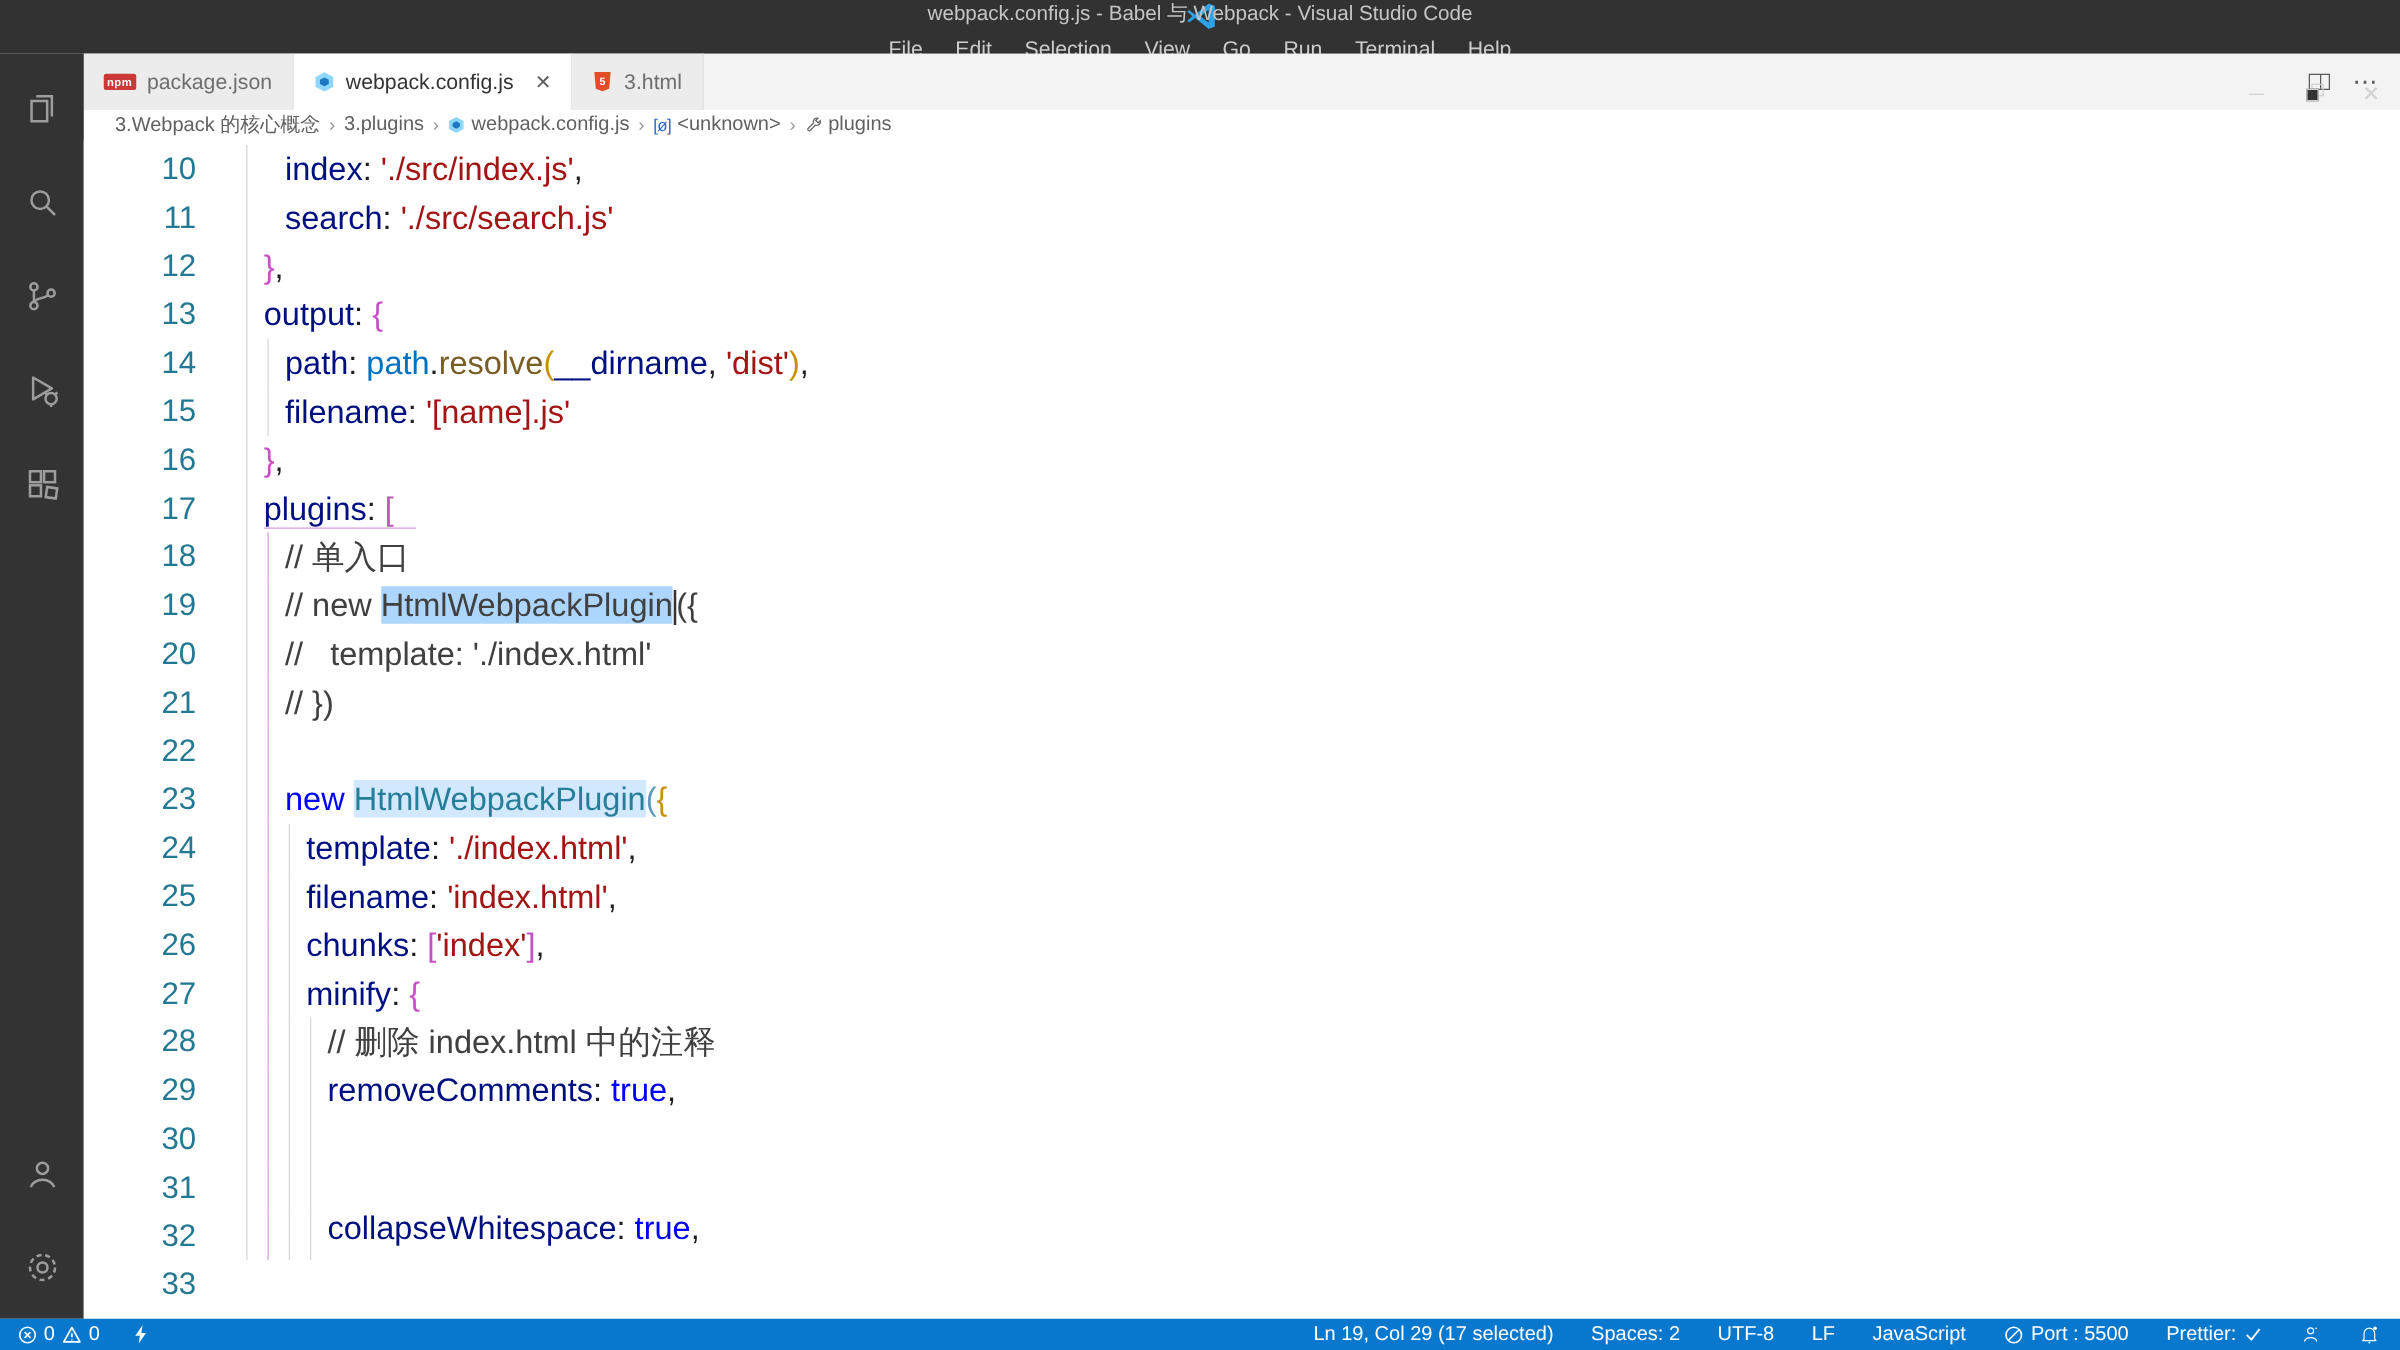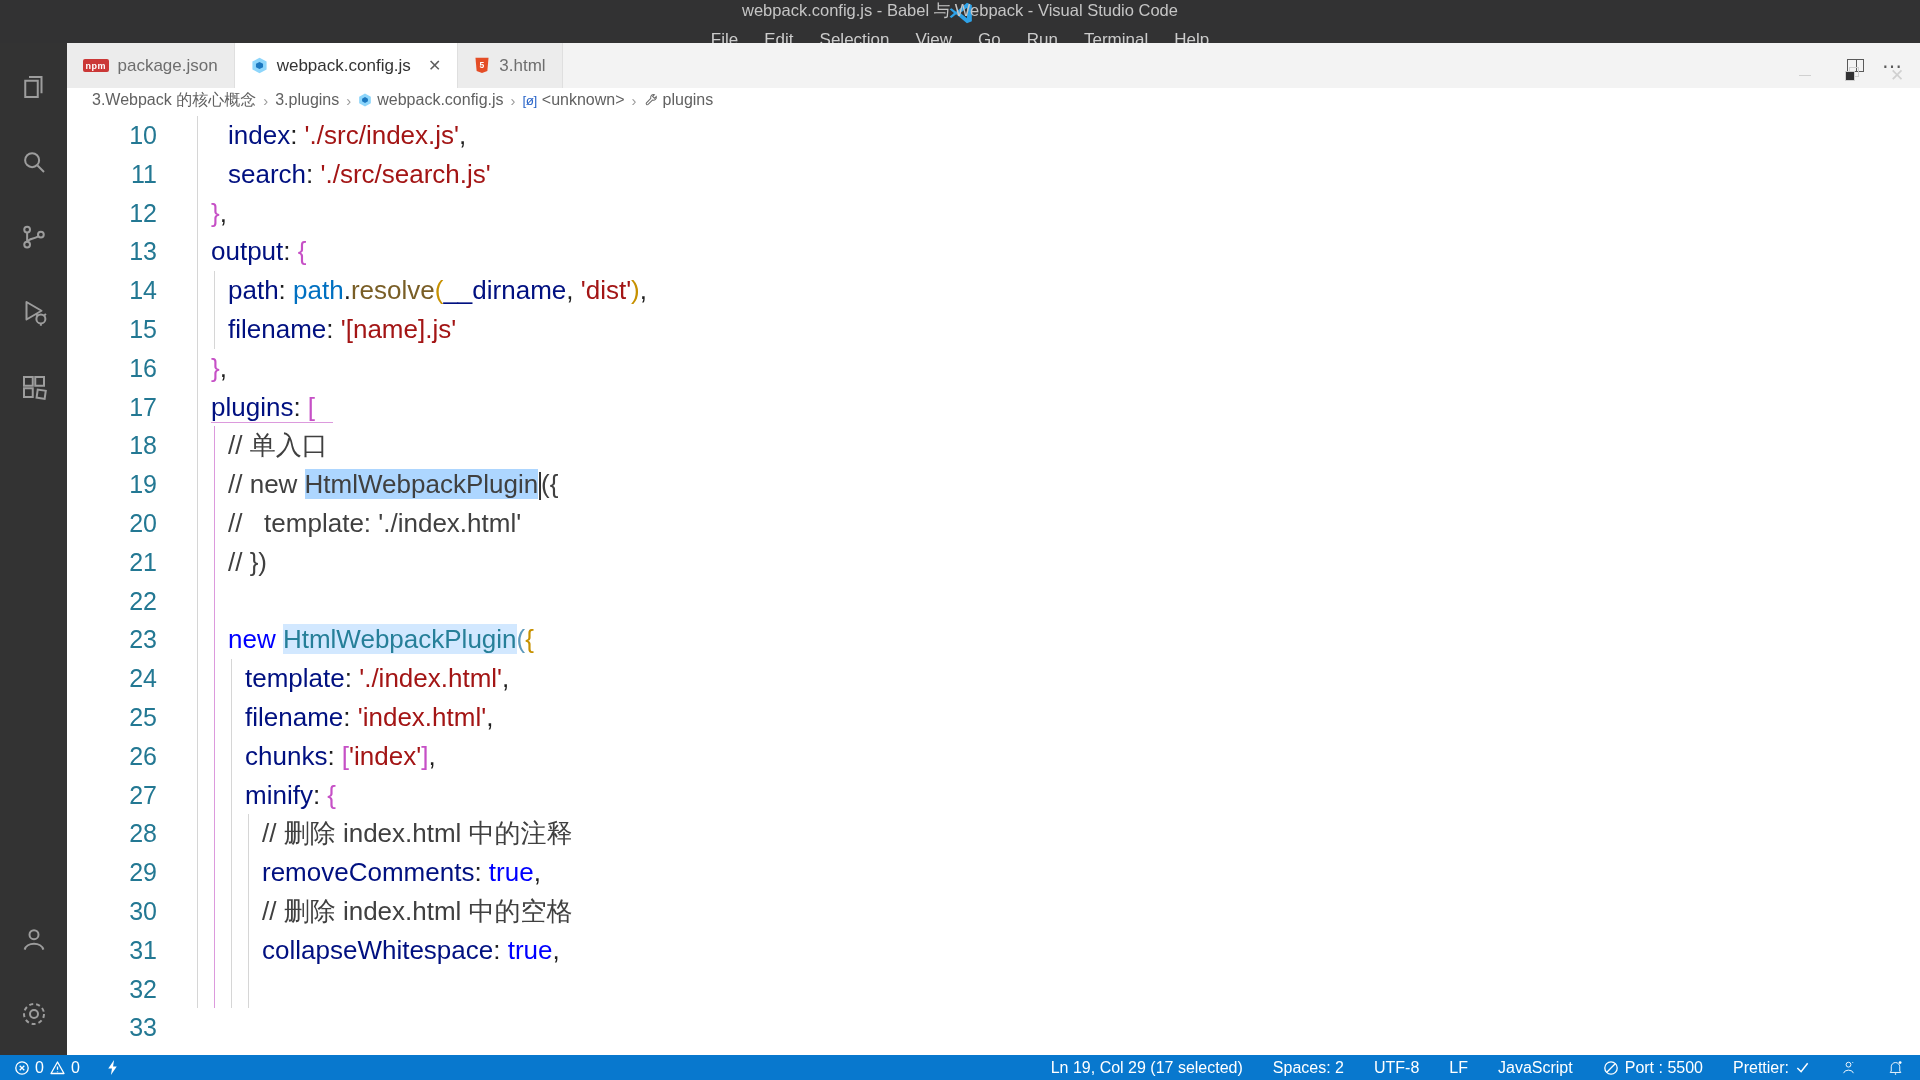--- a/index.html
+++ b/index.html
@@ -263,22 +263,22 @@
       <div class="row"><i class="guide" style="left: 3px;"></i><i class="guide a" style="left: 20px;"></i><span class="txt" style="padding-left: 34px;"><span class="tk-c">//   template: './index.html'</span></span></div>
       <div class="row"><i class="guide" style="left: 3px;"></i><i class="guide a" style="left: 20px;"></i><span class="txt" style="padding-left: 34px;"><span class="tk-c">// })</span></span></div>
       <div class="row"><i class="guide" style="left: 3px;"></i><i class="guide a" style="left: 20px;"></i><span class="txt" style="padding-left: 0px;"></span></div>
       <div class="row"><i class="guide" style="left: 3px;"></i><i class="guide a" style="left: 20px;"></i><span class="txt" style="padding-left: 34px;"><span class="tk-w">new</span><span class="tk-p"> </span><span class="tk-t hl-match">HtmlWebpackPlugin</span><span class="tk-n">(</span><span class="tk-g">{</span></span></div>
       <div class="row"><i class="guide" style="left: 3px;"></i><i class="guide a" style="left: 20px;"></i><i class="guide" style="left: 37px;"></i><span class="txt" style="padding-left: 51px;"><span class="tk-k">template</span><span class="tk-p">: </span><span class="tk-s">'./index.html'</span><span class="tk-p">,</span></span></div>
       <div class="row"><i class="guide" style="left: 3px;"></i><i class="guide a" style="left: 20px;"></i><i class="guide" style="left: 37px;"></i><span class="txt" style="padding-left: 51px;"><span class="tk-k">filename</span><span class="tk-p">: </span><span class="tk-s">'index.html'</span><span class="tk-p">,</span></span></div>
       <div class="row"><i class="guide" style="left: 3px;"></i><i class="guide a" style="left: 20px;"></i><i class="guide" style="left: 37px;"></i><span class="txt" style="padding-left: 51px;"><span class="tk-k">chunks</span><span class="tk-p">: </span><span class="tk-m">[</span><span class="tk-s">'index'</span><span class="tk-m">]</span><span class="tk-p">,</span></span></div>
       <div class="row"><i class="guide" style="left: 3px;"></i><i class="guide a" style="left: 20px;"></i><i class="guide" style="left: 37px;"></i><span class="txt" style="padding-left: 51px;"><span class="tk-k">minify</span><span class="tk-p">: </span><span class="tk-m">{</span></span></div>
       <div class="row"><i class="guide" style="left: 3px;"></i><i class="guide a" style="left: 20px;"></i><i class="guide" style="left: 37px;"></i><i class="guide" style="left: 54px;"></i><span class="txt" style="padding-left: 68px;"><span class="tk-c">// 删除 index.html 中的注释</span></span></div>
       <div class="row"><i class="guide" style="left: 3px;"></i><i class="guide a" style="left: 20px;"></i><i class="guide" style="left: 37px;"></i><i class="guide" style="left: 54px;"></i><span class="txt" style="padding-left: 68px;"><span class="tk-k">removeComments</span><span class="tk-p">: </span><span class="tk-w">true</span><span class="tk-p">,</span></span></div>
-      <div class="row"><i class="guide" style="left: 3px;"></i><i class="guide a" style="left: 20px;"></i><i class="guide" style="left: 37px;"></i><i class="guide" style="left: 54px;"></i><span class="txt" style="padding-left: 68px;"><span class="tk-c">// 删除 index.html 中的空格</span></span></div>
-      <div class="row"><i class="guide" style="left: 3px;"></i><i class="guide a" style="left: 20px;"></i><i class="guide" style="left: 37px;"></i><i class="guide" style="left: 54px;"></i><span class="txt" style="padding-left: 68px;"><span class="tk-k">collapseWhitespace</span><span class="tk-p">: </span><span class="tk-w">true</span><span class="tk-p">,</span></span></div>
+      <div class="row"><i class="guide" style="left: 3px;"></i><i class="guide a" style="left: 20px;"></i><i class="guide" style="left: 37px;"></i><i class="guide" style="left: 54px;"></i></div>
+      <div class="row"><i class="guide" style="left: 3px;"></i><i class="guide a" style="left: 20px;"></i><i class="guide" style="left: 37px;"></i><i class="guide" style="left: 54px;"></i><span class="txt" style="padding-left: 68px; margin-top: 32px;"><span class="tk-k">collapseWhitespace</span><span class="tk-p">: </span><span class="tk-w">true</span><span class="tk-p">,</span></span></div>
       <div class="row"><i class="guide" style="left: 3px;"></i><i class="guide a" style="left: 20px;"></i><i class="guide" style="left: 37px;"></i><i class="guide" style="left: 54px;"></i></div>
     </div>
   <div class="scrollbar">
     <div class="thumb">
       <div class="sb-marker"></div>
     </div>
   </div>
 </div>
 
 <div class="statusbar">

